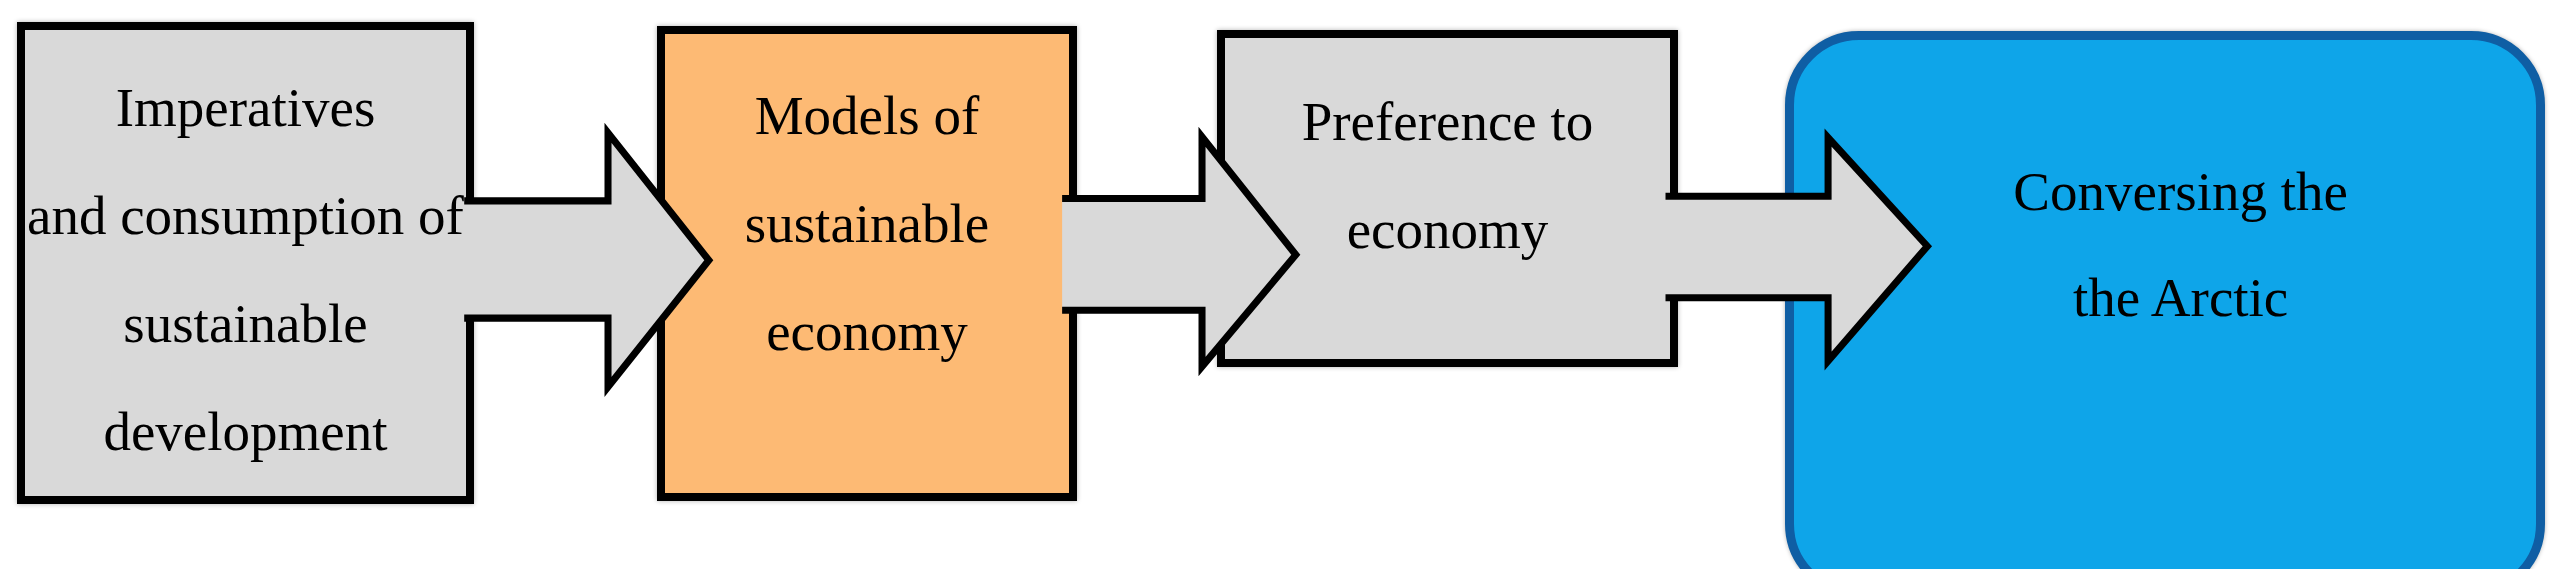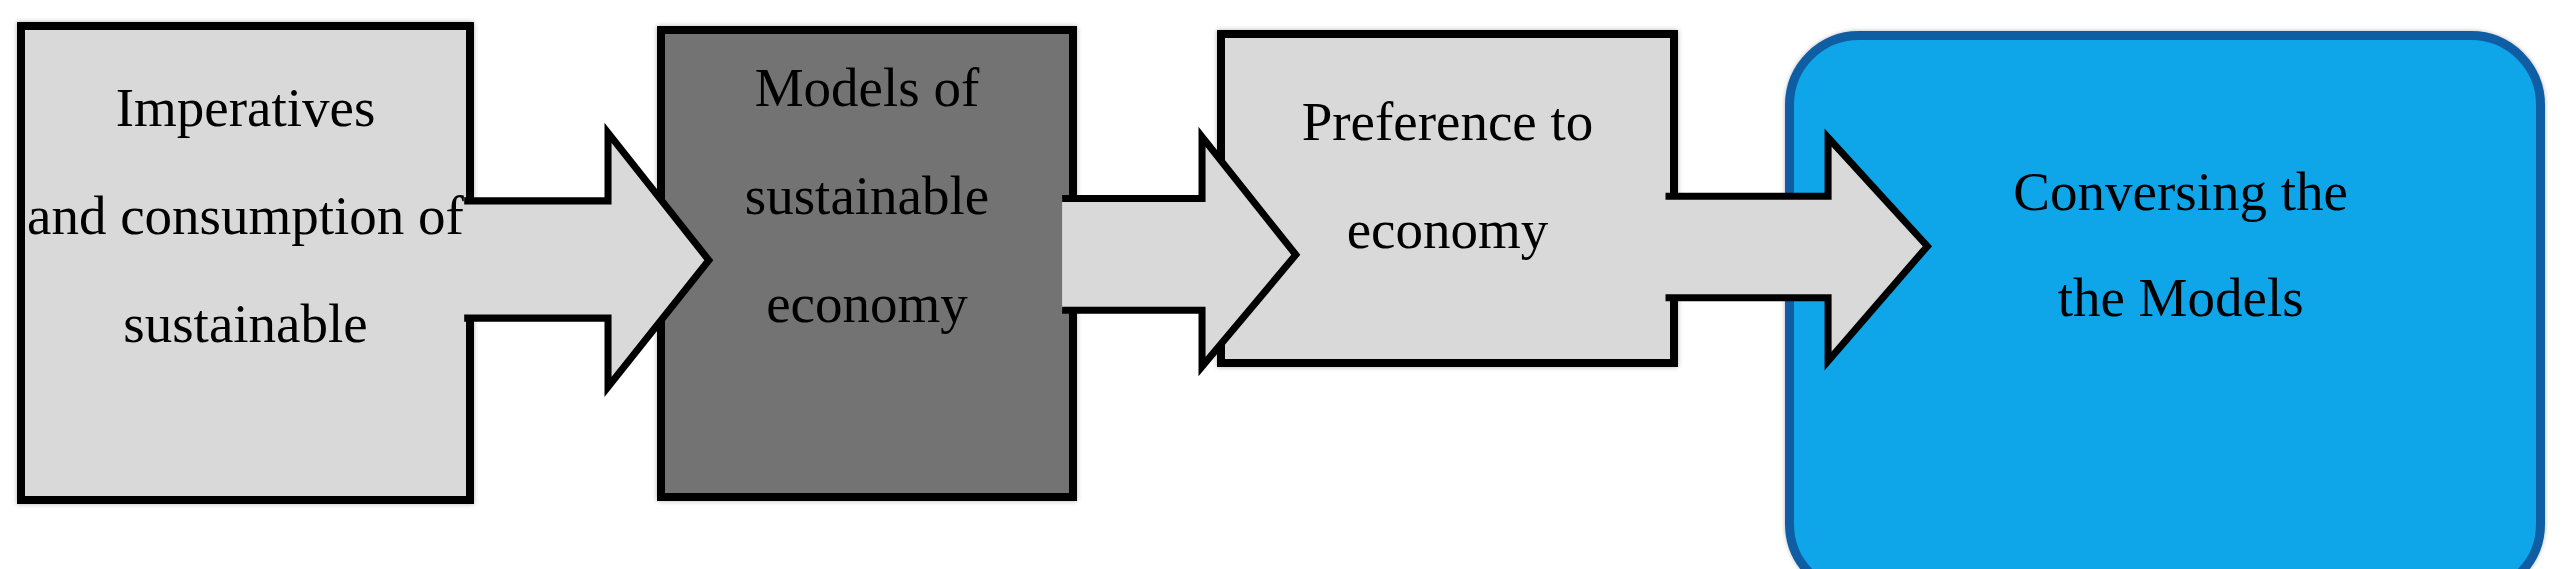--- a/index.html
+++ b/index.html
@@ -32,22 +32,23 @@
   .box-1 {
     left: 17px; top: 22px;
     width: 457px; height: 482px;
     background: #d9d9d9;
     border: 8.6px solid #000000;
     padding-top: 23.5px;
   }
   .box-2 {
     left: 657px; top: 26px;
     width: 420px; height: 475px;
-    background: #737373;
+    background: #fdba74;
     border: 8.6px solid #000000;
+    padding-top: 28px;
   }
   .box-3 {
     left: 1217px; top: 30px;
     width: 461px; height: 337px;
     background: #d9d9d9;
     border: 8.6px solid #000000;
     padding-top: 30px;
   }
   .box-4 {
     left: 1785px; top: 31px;
@@ -75,36 +76,37 @@
 </style>
 </head>
 <body>
 
 <div class="canvas">
 
   <div class="box box-1">
     <div class="line">Imperatives</div>
     <div class="line">and consumption of</div>
     <div class="line">sustainable</div>
+    <div class="line">development</div>
   </div>
 
   <div class="box box-2">
     <div class="line">Models of</div>
     <div class="line">sustainable</div>
     <div class="line">economy</div>
   </div>
 
   <div class="box box-3">
     <div class="line">Preference to</div>
     <div class="line">economy</div>
   </div>
 
   <div class="box box-4">
     <div class="line">Conversing the</div>
-    <div class="line">the Models</div>
+    <div class="line">the Arctic</div>
   </div>
 
   <svg class="arrows-layer" width="2576" height="569" viewBox="0 0 3294 728" xmlns="http://www.w3.org/2000/svg">
     <path d="M 593,257 L 777,257 L 777,170 L 906,333 L 777,495 L 777,407 L 593,407"></path>
     <path d="M 1358,254 L 1537,254 L 1537,175 L 1657,326 L 1537,469 L 1537,397 L 1358,397"></path>
     <path d="M 2130,251 L 2338,251 L 2338,176 L 2465,315 L 2338,462 L 2338,381 L 2130,381"></path>
   </svg>
 
 </div>
 

